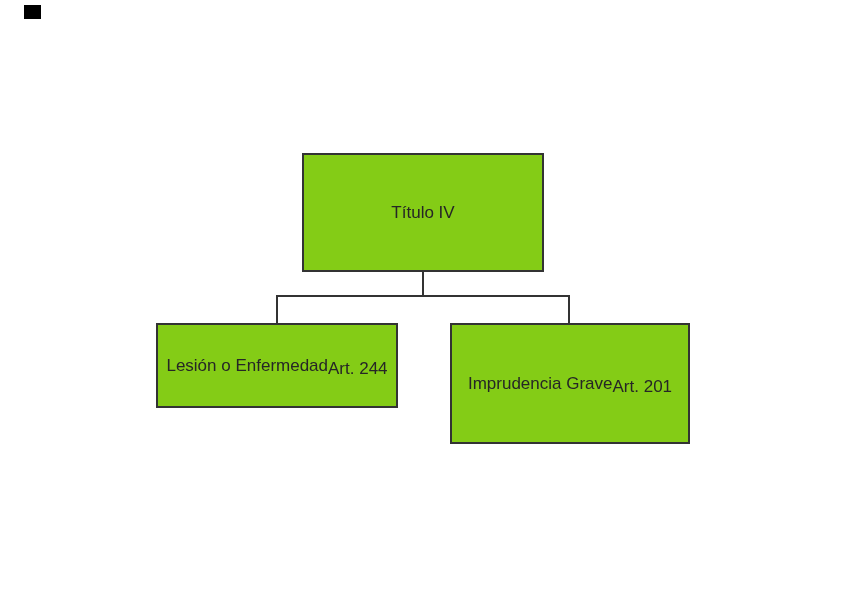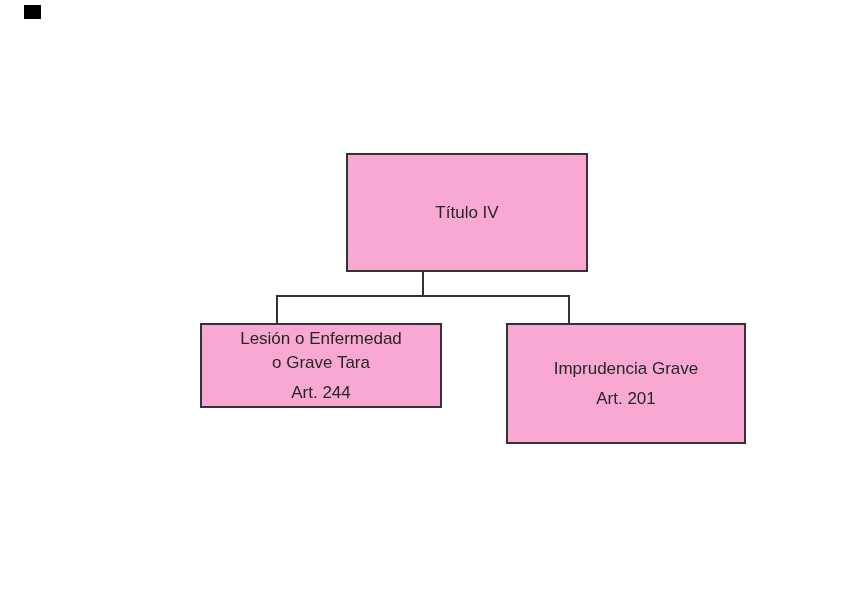--- a/index.html
+++ b/index.html
@@ -21,47 +21,46 @@
     left: 24px;
     top: 5px;
     width: 17px;
     height: 14px;
     background: #000000;
   }
   .box {
     position: absolute;
     box-sizing: border-box;
     border: 2px solid #333333;
-    background: #f9a8d4;
+    background: #84cc16;
     display: flex;
-    flex-direction: column;
+    flex-direction: row;
     align-items: center;
     justify-content: center;
     text-align: center;
     font-size: 17px;
-    margin-left: 44px;
   }
   .box-root {
     left: 302px;
     top: 153px;
     width: 242px;
     height: 119px;
     gap: 12px;
   }
   .box-root .line {
     line-height: 22px;
   }
   .box-child-left {
     left: 156px;
     top: 323px;
     width: 242px;
     height: 85px;
   }
   .box-child-right {
-    left: 462px;
+    left: 450px;
     top: 323px;
     width: 240px;
     height: 121px;
   }
   .title-line {
     line-height: 24px;
   }
   .article {
     line-height: 24px;
     margin-top: 6px;
@@ -106,21 +105,20 @@
     <div class="line">Título IV</div>
   </div>
 
   <div class="connector conn-root-stub"></div>
   <div class="connector conn-rail"></div>
   <div class="connector conn-left-stub"></div>
   <div class="connector conn-right-stub"></div>
 
   <div class="box box-child-left">
     <div class="title-line">Lesión o Enfermedad</div>
-    <div class="title-line">o Grave Tara</div>
     <div class="article">Art. 244</div>
   </div>
 
   <div class="box box-child-right">
     <div class="title-line">Imprudencia Grave</div>
     <div class="article">Art. 201</div>
   </div>
 
 </div>
 

